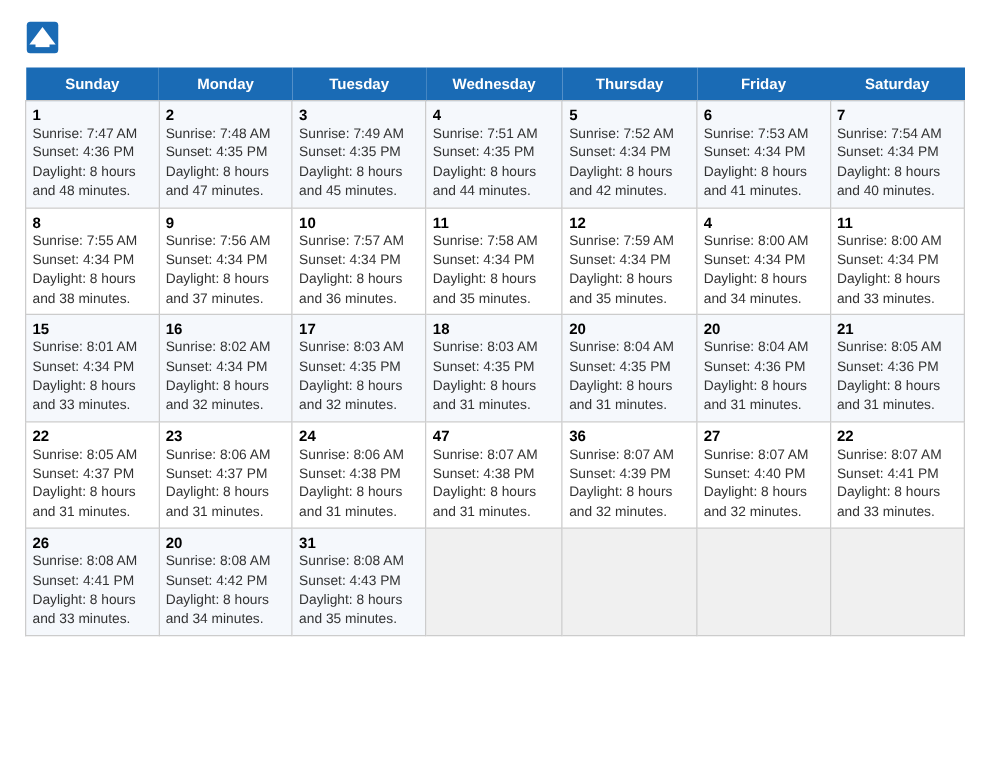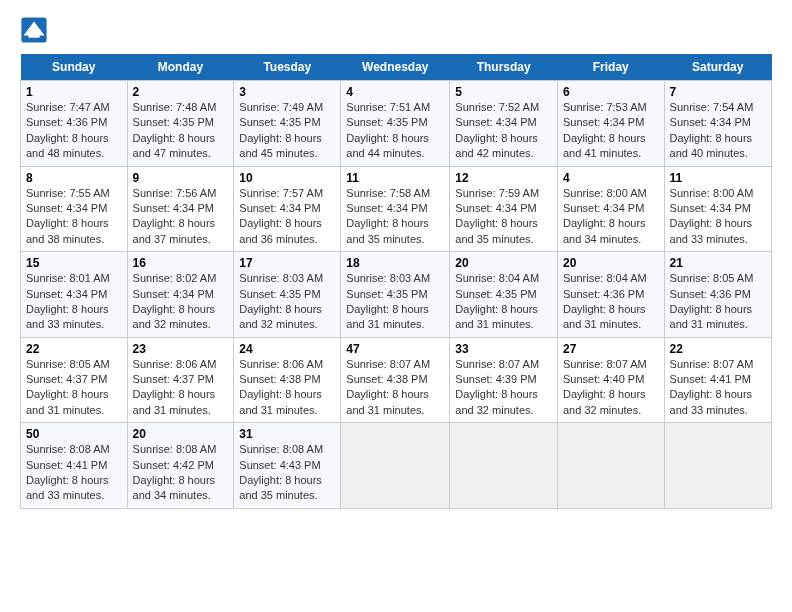--- a/index.html
+++ b/index.html
@@ -229,35 +229,35 @@
           </td>
           <td>
             <span class="day-num">24</span>
             <div class="day-detail">Sunrise: 8:06 AM<br>Sunset: 4:38 PM<br>Daylight: 8 hours and 31 minutes.</div>
           </td>
           <td>
             <span class="day-num">47</span>
             <div class="day-detail">Sunrise: 8:07 AM<br>Sunset: 4:38 PM<br>Daylight: 8 hours and 31 minutes.</div>
           </td>
           <td>
-            <span class="day-num">33</span>
+            <span class="day-num">36</span>
             <div class="day-detail">Sunrise: 8:07 AM<br>Sunset: 4:39 PM<br>Daylight: 8 hours and 32 minutes.</div>
           </td>
           <td>
             <span class="day-num">27</span>
             <div class="day-detail">Sunrise: 8:07 AM<br>Sunset: 4:40 PM<br>Daylight: 8 hours and 32 minutes.</div>
           </td>
           <td>
             <span class="day-num">22</span>
             <div class="day-detail">Sunrise: 8:07 AM<br>Sunset: 4:41 PM<br>Daylight: 8 hours and 33 minutes.</div>
           </td>
         </tr>
         <tr>
           <td>
-            <span class="day-num">50</span>
+            <span class="day-num">26</span>
             <div class="day-detail">Sunrise: 8:08 AM<br>Sunset: 4:41 PM<br>Daylight: 8 hours and 33 minutes.</div>
           </td>
           <td>
             <span class="day-num">20</span>
             <div class="day-detail">Sunrise: 8:08 AM<br>Sunset: 4:42 PM<br>Daylight: 8 hours and 34 minutes.</div>
           </td>
           <td>
             <span class="day-num">31</span>
             <div class="day-detail">Sunrise: 8:08 AM<br>Sunset: 4:43 PM<br>Daylight: 8 hours and 35 minutes.</div>
           </td>

